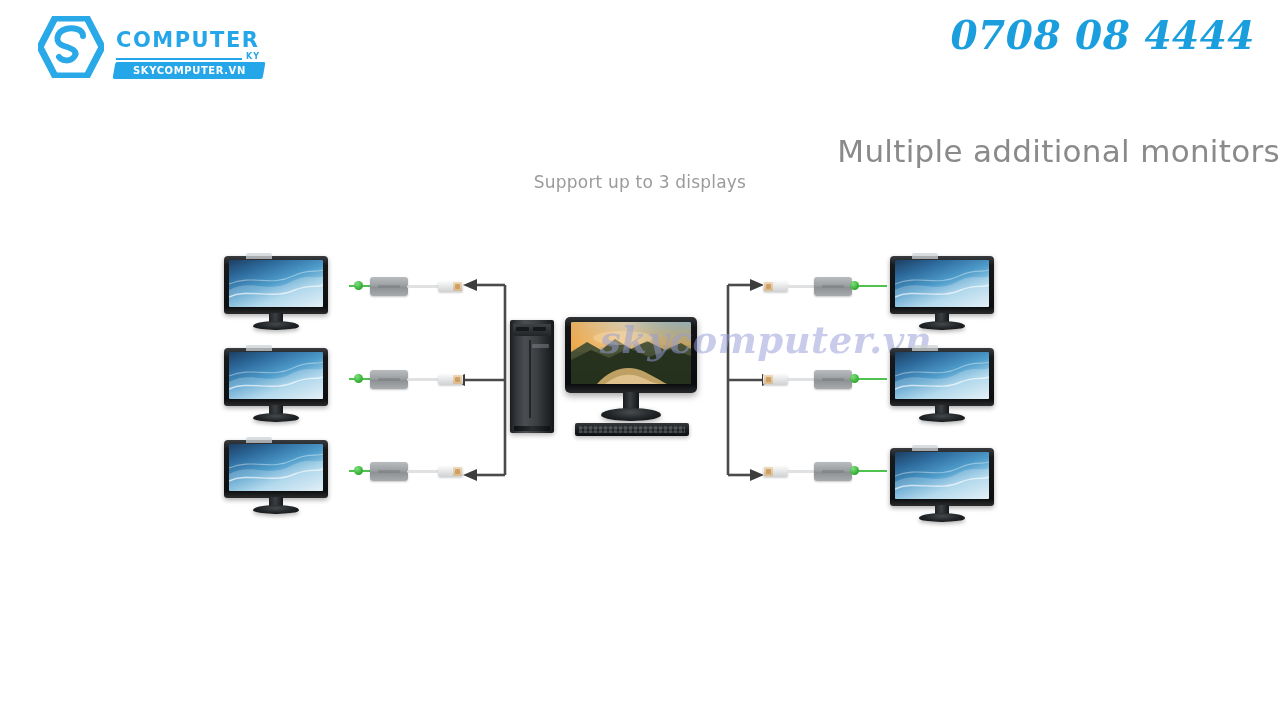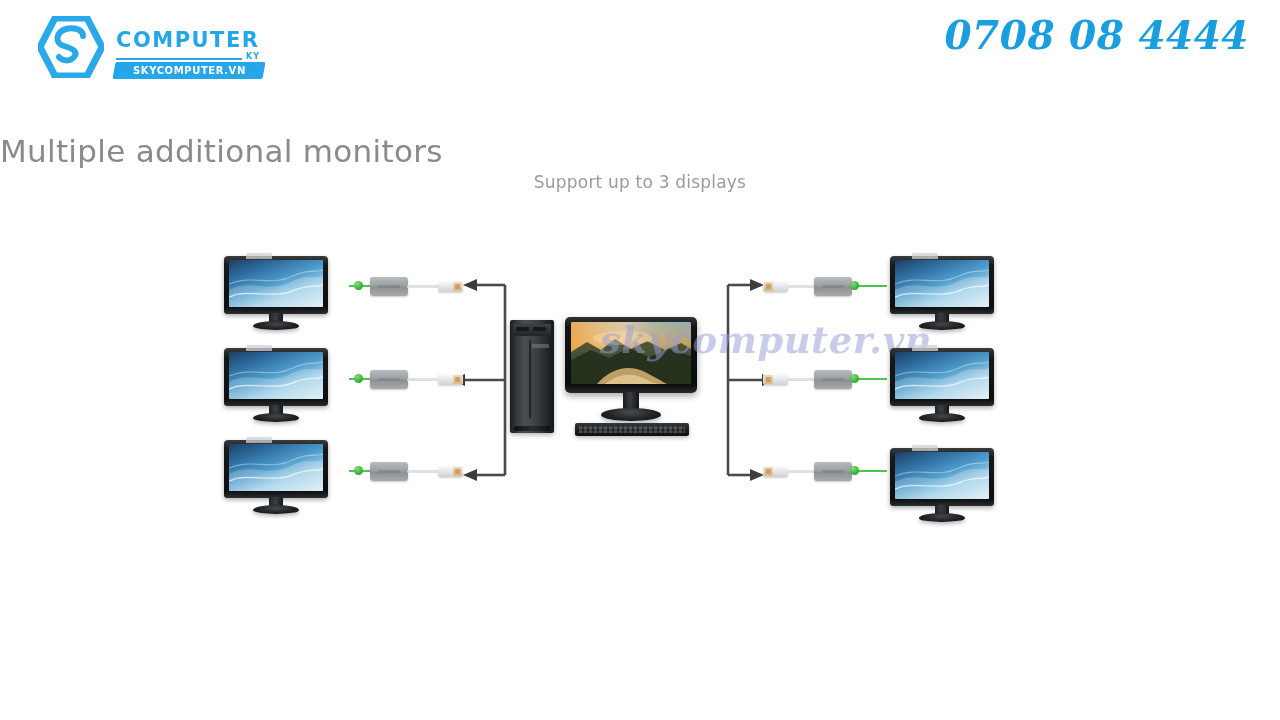--- a/index.html
+++ b/index.html
@@ -36,30 +36,30 @@
     background:#24a6e8;border-radius:2px;
     display:flex;align-items:center;justify-content:center;
     transform:skewX(-10deg);
   }
   .logo-bar span{
     font-family:"DejaVu Sans", sans-serif;
     font-weight:700;font-size:10px;letter-spacing:.6px;color:#ffffff;
     transform:skewX(10deg);
   }
   .phone{
-    position:absolute;right:31px;top:16px;
+    position:absolute;right:25px;top:16px;
     font-family:"DejaVu Serif", serif;
     font-weight:700;font-style:italic;
     font-size:39px;letter-spacing:.5px;
     color:#1b9ede;white-space:nowrap;line-height:1;
   }
 
   
   .title{
-    position:absolute;left:0;top:133px;width:1280px;text-align:left;
+    position:absolute;left:0;top:133px;width:1280px;text-align:right;
     font-family:"DejaVu Sans", sans-serif;
     font-size:31px;font-weight:400;color:#8a8a8a;letter-spacing:.3px;
   }
   .subtitle{
     position:absolute;left:0;top:172px;width:1280px;text-align:center;
     font-family:"DejaVu Sans", sans-serif;
     font-size:17px;font-weight:400;color:#9b9b9b;letter-spacing:.2px;
   }
 
   

